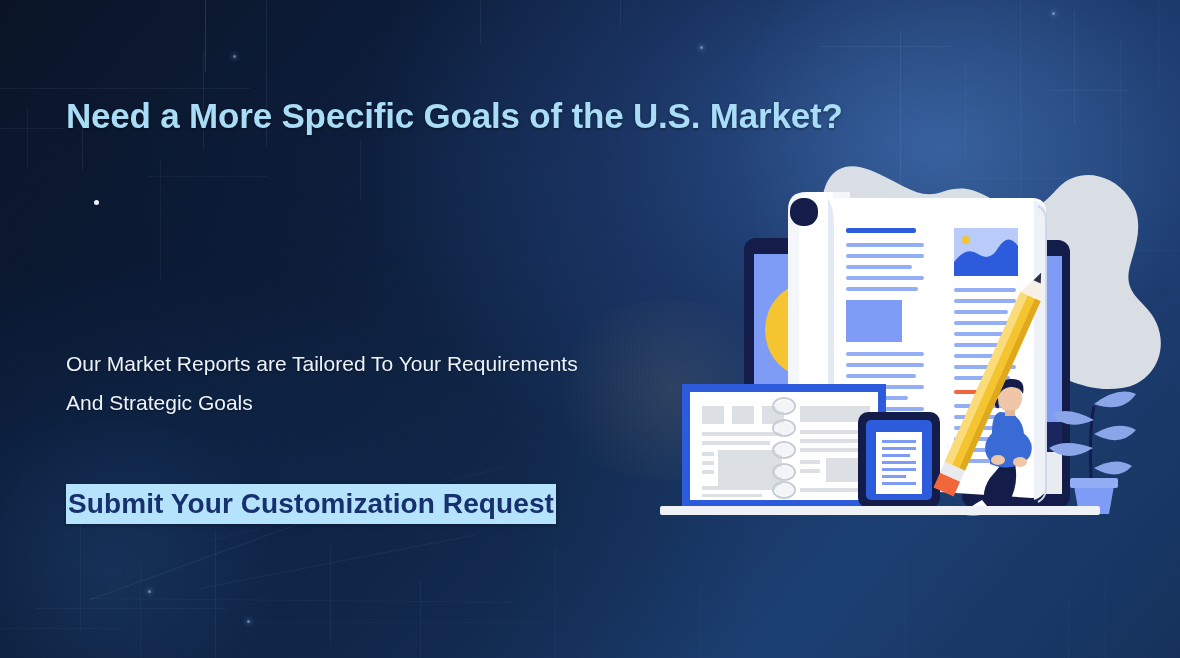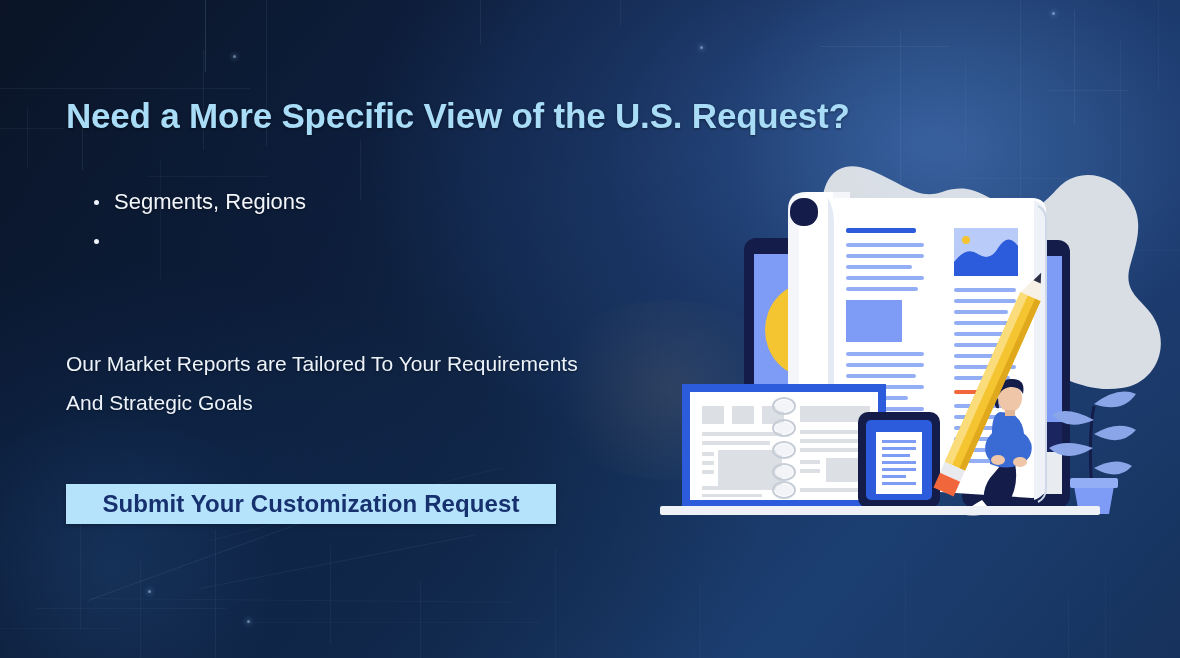--- a/index.html
+++ b/index.html
@@ -90,21 +90,21 @@
     position:absolute;
     left:66px; top:484px;
     width:490px; height:40px;
     background:#b5e3fb;
     border:none;
     display:flex; align-items:center; justify-content:center;
     cursor:pointer;
     box-shadow:0 1px 4px rgba(0,0,0,0.3);
   }
   .cta span {
-    font-size:24px;
+    font-size:28px;
     font-weight:bold;
     color:#17306e;
     letter-spacing:0.1px;
     white-space:nowrap;
     text-align:center;
   }
 
   
   .illustration { position:absolute; right:0; top:0; width:520px; height:658px; }
   .illustration svg { position:absolute; left:0; top:0; }
@@ -163,27 +163,23 @@
 
     <div class="glow-dot" style="left:233px; top:55px;"></div>
     <div class="glow-dot" style="left:700px; top:46px;"></div>
     <div class="glow-dot" style="left:1052px; top:12px;"></div>
     <div class="glow-dot" style="left:148px; top:590px;"></div>
     <div class="glow-dot" style="left:247px; top:620px;"></div>
   </div>
 
   <div class="content">
 
-    <h1 class="headline">Need a More Specific View of the U.S. Request?</h1>
+    <h1 class="headline">Need a More Specific Goals of the U.S. Market?</h1>
 
     <ul class="bullets">
-      <li>
-        <span class="dot"></span>
-        <span>Segments, Regions</span>
-      </li>
       <li>
         <span class="dot"></span>
       </li>
     </ul>
 
     <p class="tagline">Our Market Reports are Tailored To Your Requirements And Strategic Goals</p>
 
     <button class="cta">
       <span>Submit Your Customization Request</span>
     </button>

